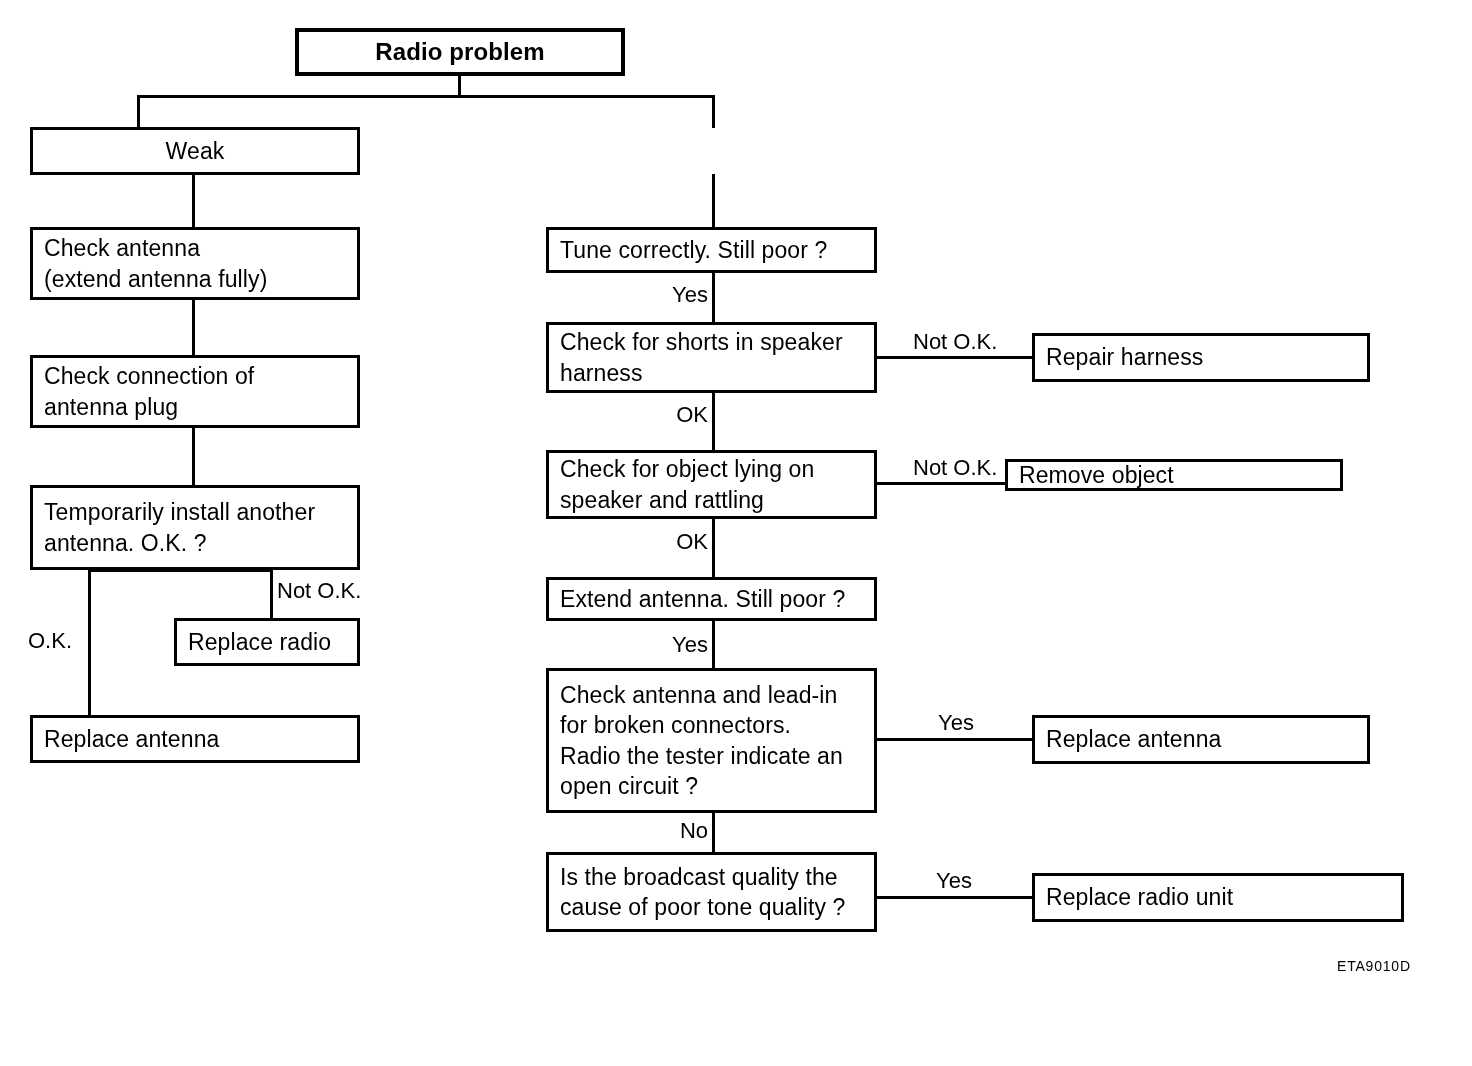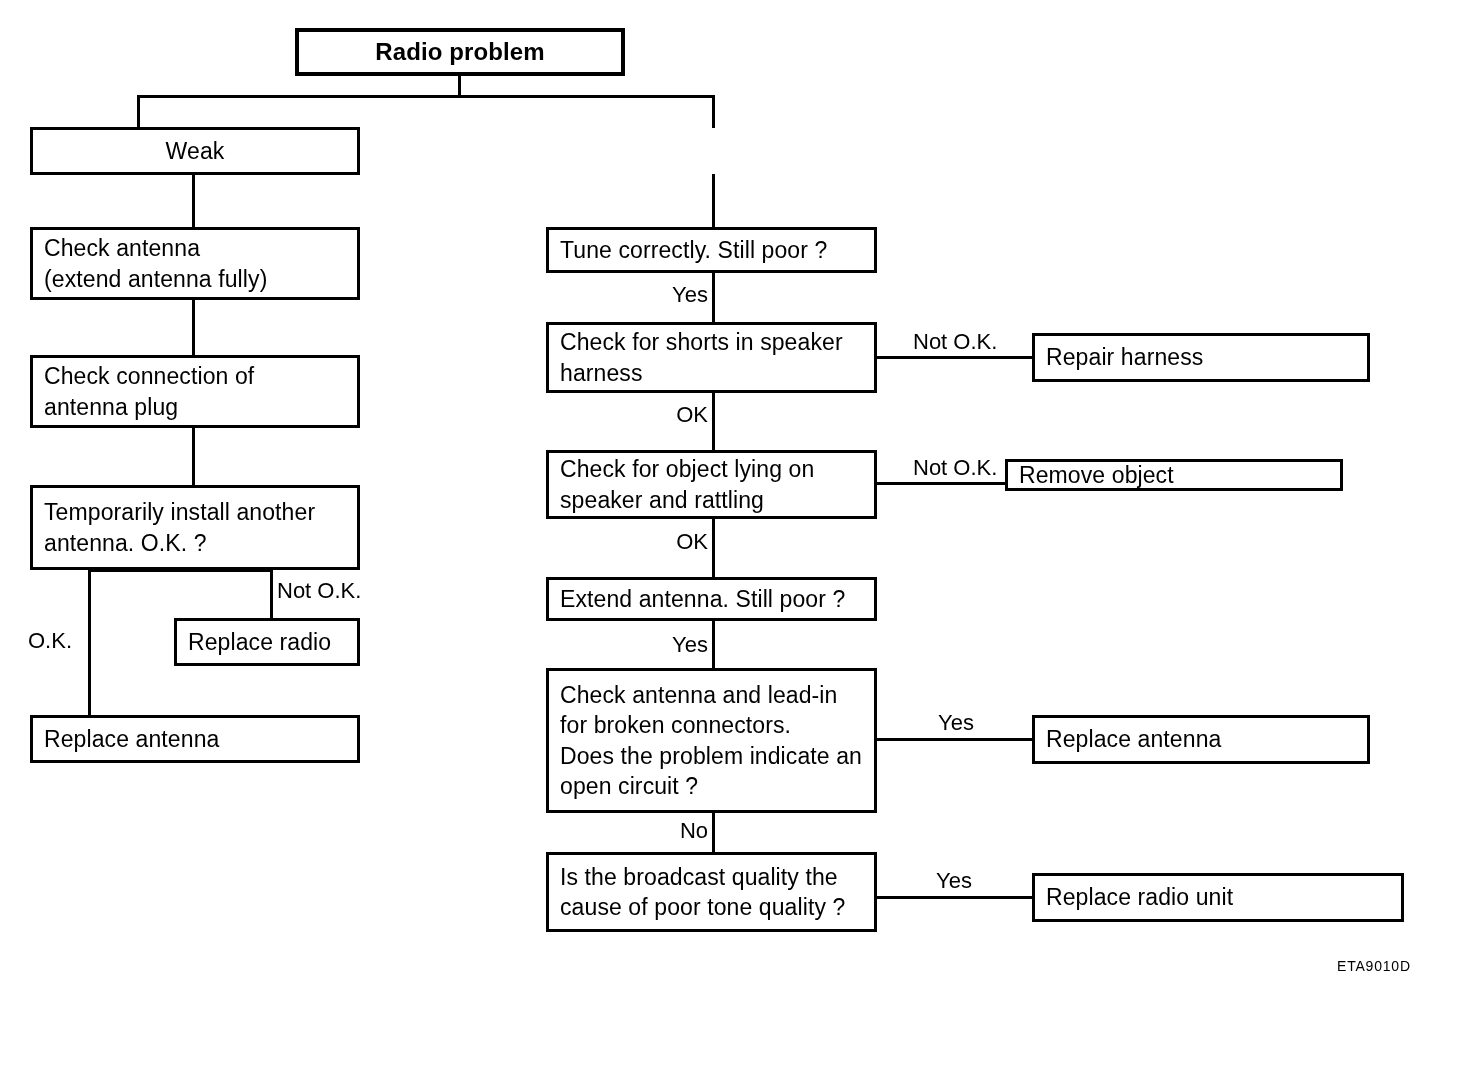--- a/index.html
+++ b/index.html
@@ -149,21 +149,21 @@
   <div class="vline" style="left:712px; top:518px; height:60px;"></div>
   <div class="elabel right-align" style="left:612px; top:531px; width:96px;">OK</div>
 
   <div class="box left-text" style="left:546px; top:577px; width:331px; height:44px;">Extend antenna. Still poor ?</div>
 
   <div class="vline" style="left:712px; top:620px; height:50px;"></div>
   <div class="elabel right-align" style="left:612px; top:634px; width:96px;">Yes</div>
 
   <div class="box left-text" style="left:546px; top:668px; width:331px; height:145px;">Check antenna and lead-in
 for broken connectors.
-Does the problem indicate an
+Radio the tester indicate an
 open circuit ?</div>
 
   <div class="hline" style="left:874px; top:738px; width:161px;"></div>
   <div class="elabel" style="left:938px; top:712px;">Yes</div>
   <div class="box left-text" style="left:1032px; top:715px; width:338px; height:49px;">Replace antenna</div>
 
   <div class="vline" style="left:712px; top:812px; height:43px;"></div>
   <div class="elabel right-align" style="left:612px; top:820px; width:96px;">No</div>
 
   <div class="box left-text" style="left:546px; top:852px; width:331px; height:80px;">Is the broadcast quality the

